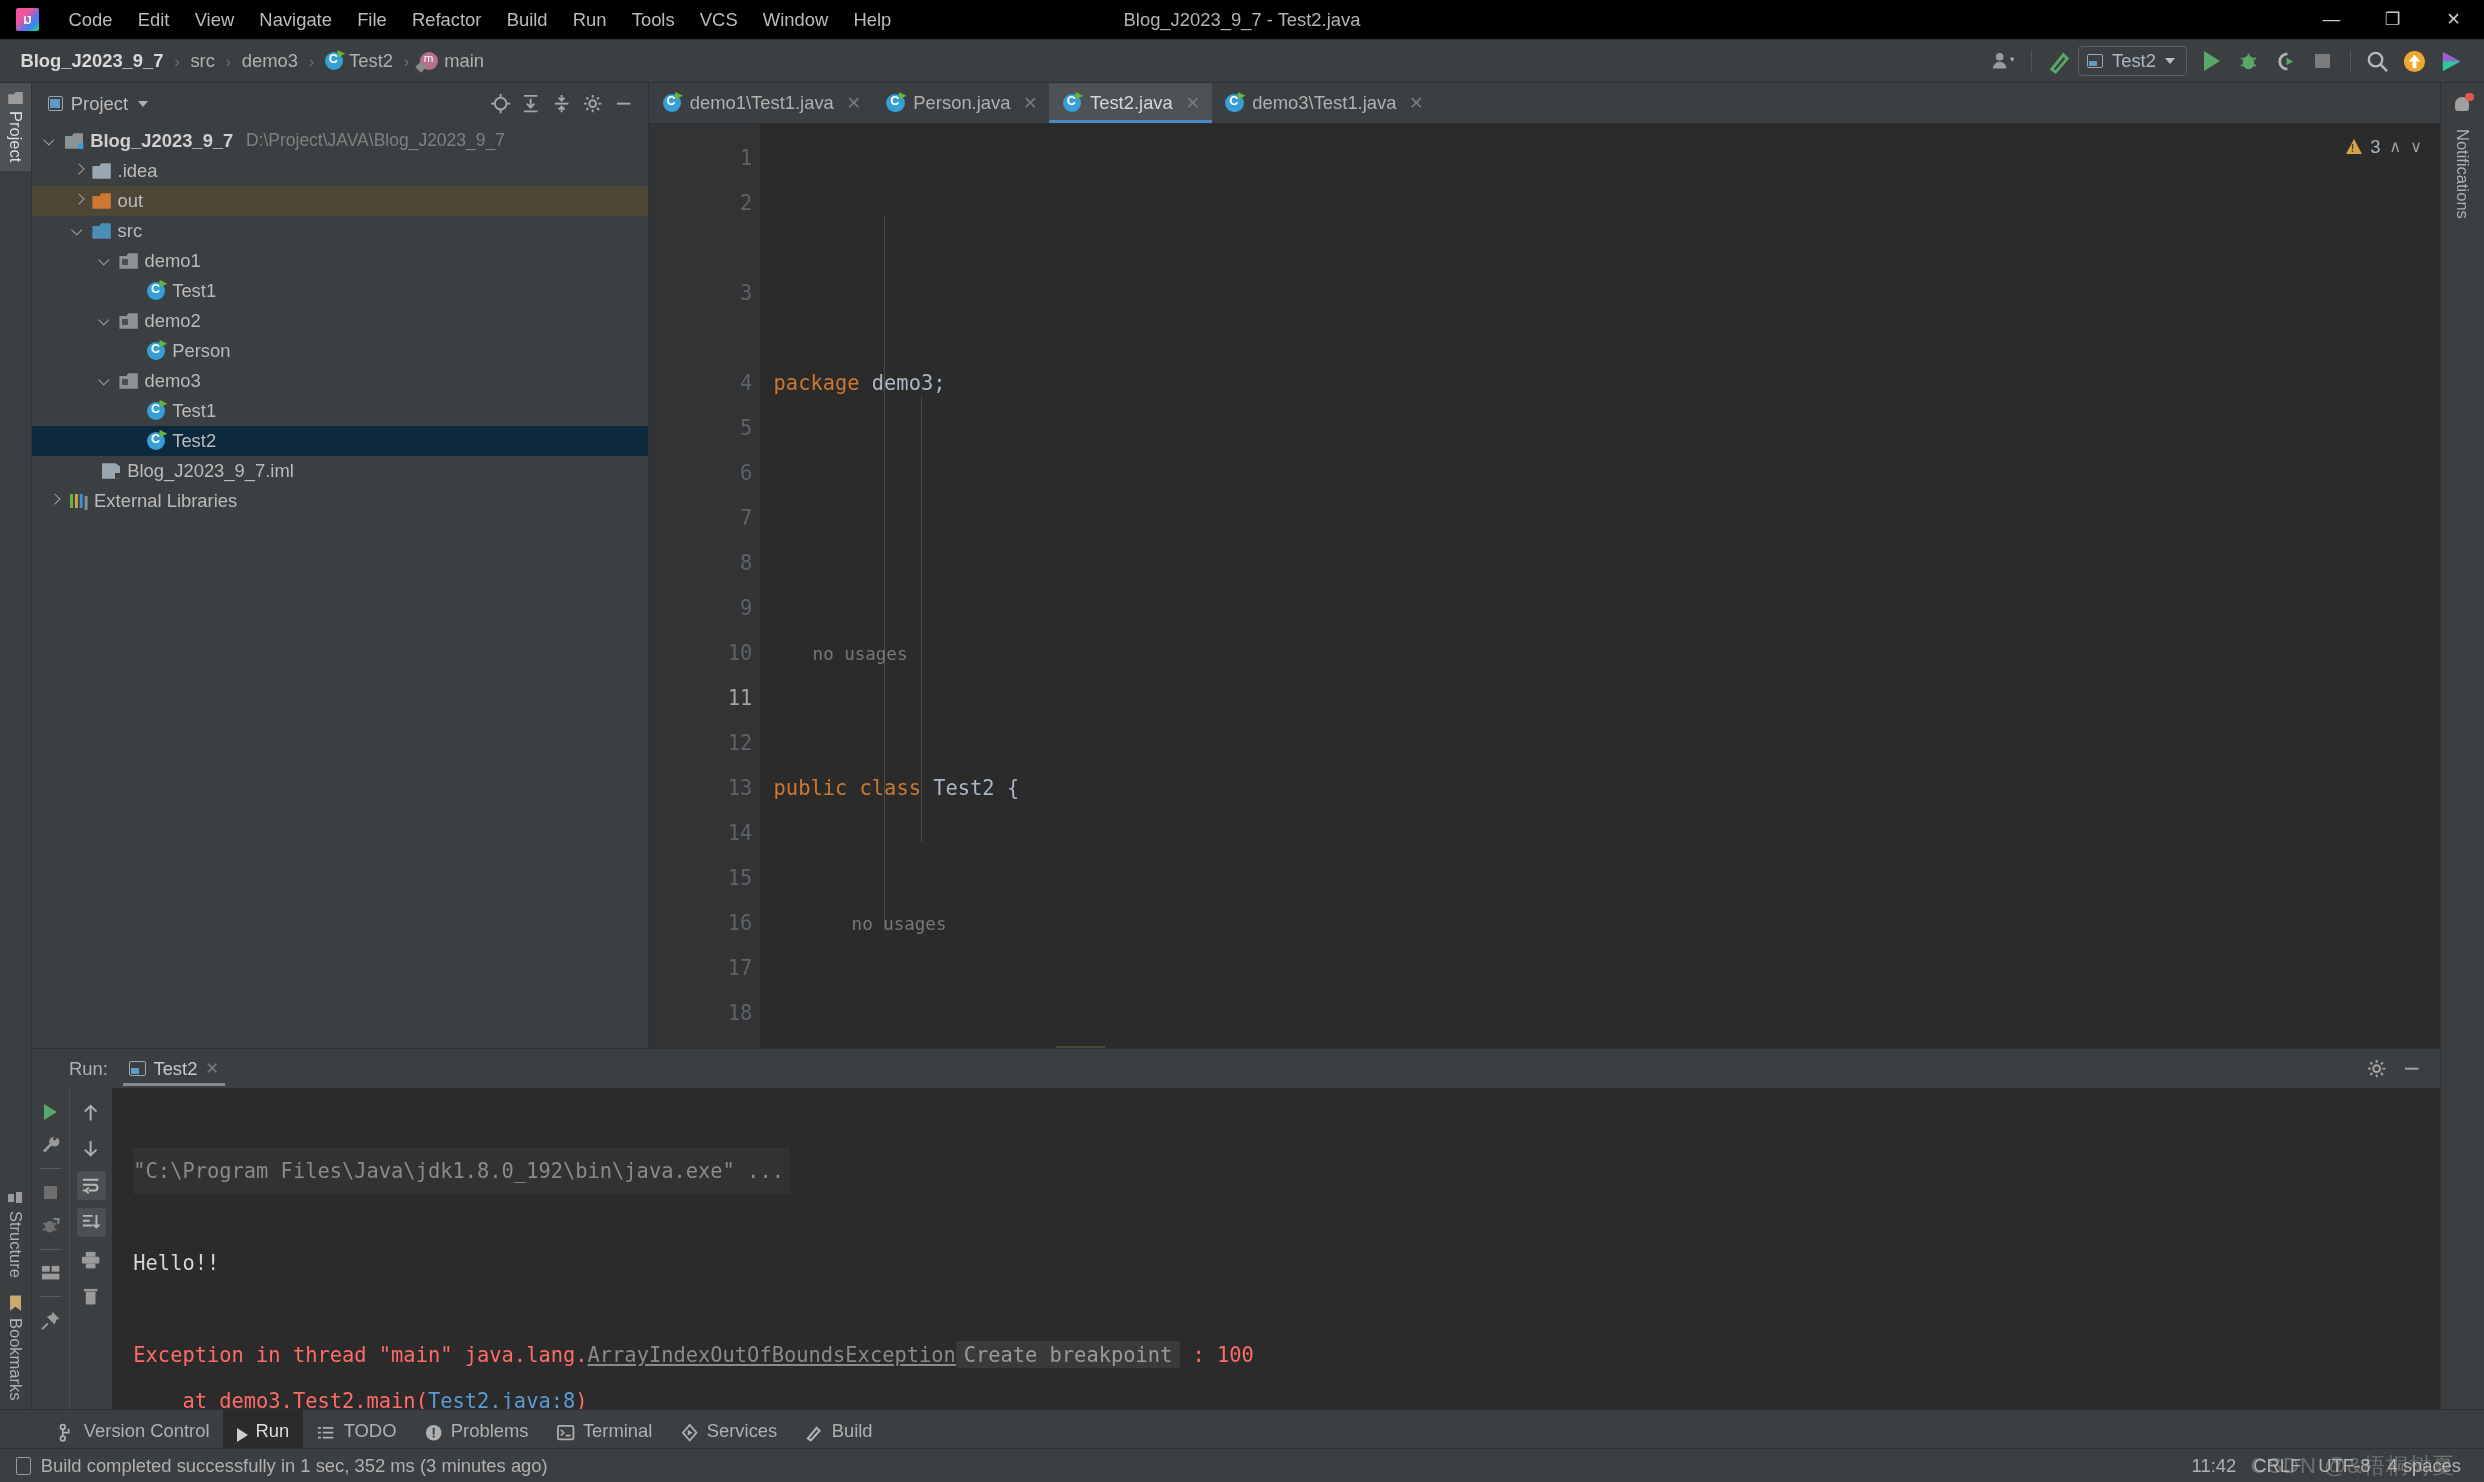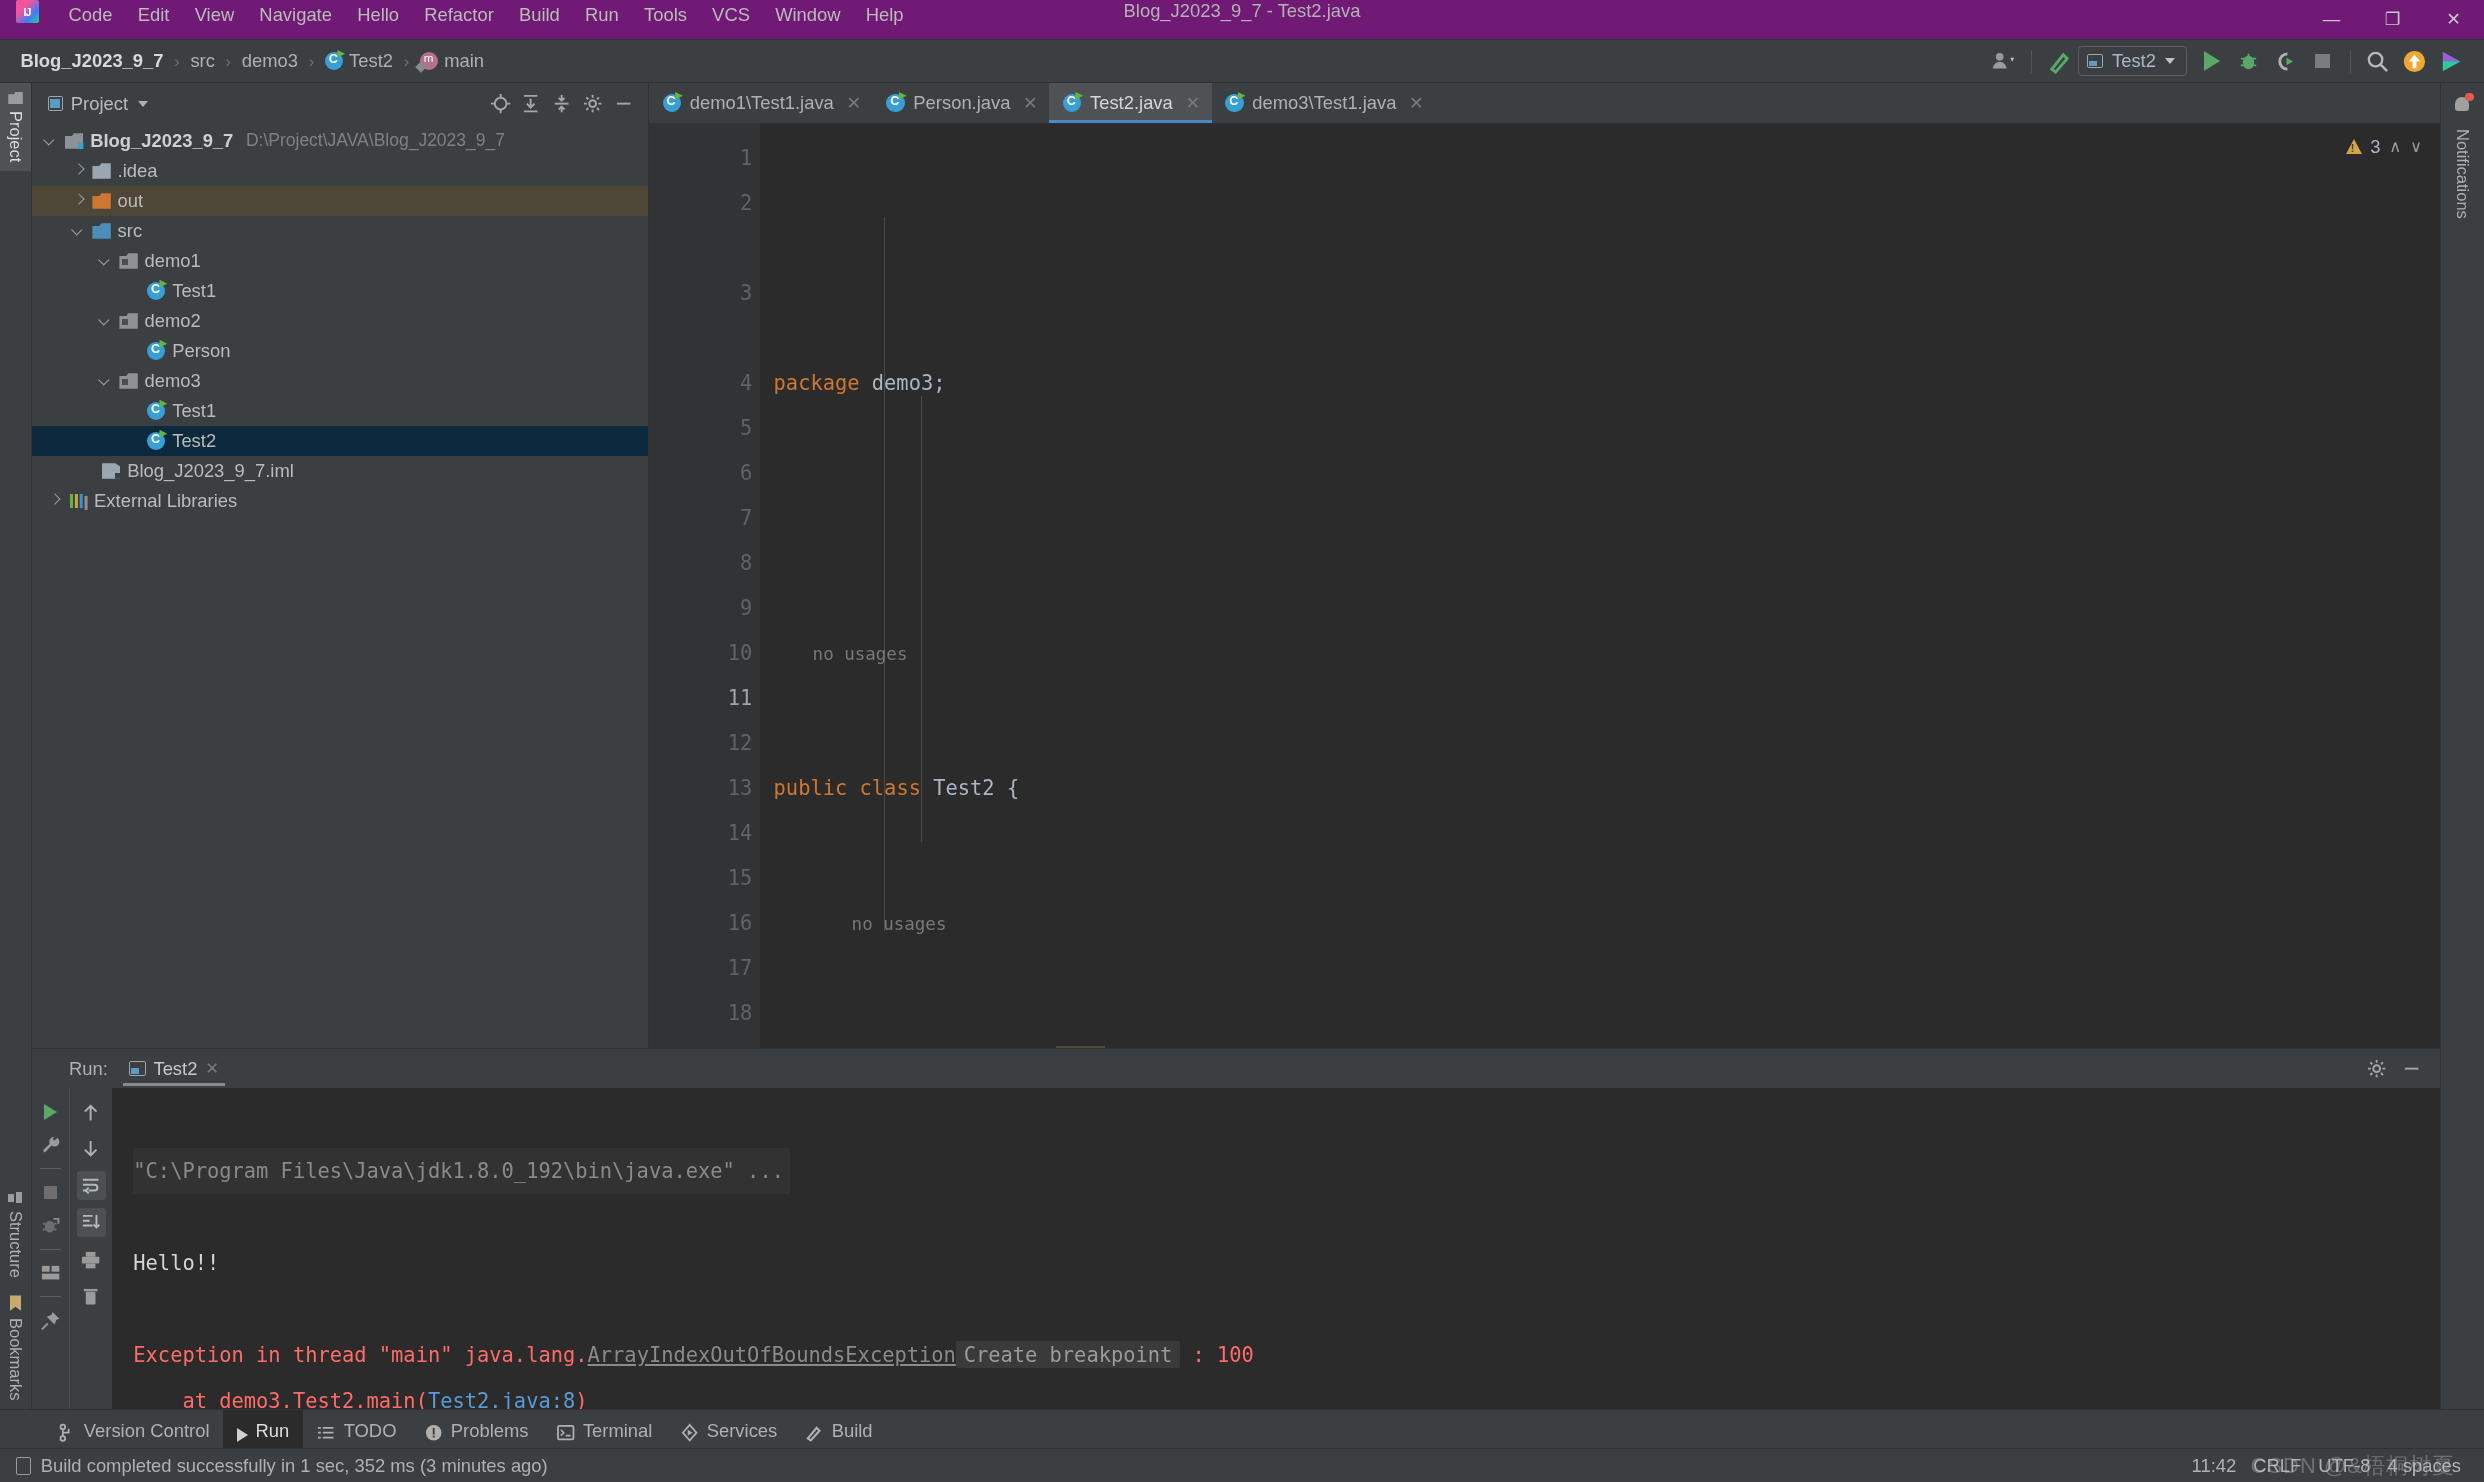--- a/index.html
+++ b/index.html
@@ -7,22 +7,22 @@
     width: 2484px; height: 1483px;
     background: #3c3f41;
     font-family: "Liberation Sans", sans-serif;
     overflow: hidden;
   }
   body { position: relative; }
 
   
   .titlebar {
     height: 40px; width: 100%;
-    background: #701a75;
-    display: flex; align-items: flex-start;
+    background: #000000;
+    display: flex; align-items: center;
     position: relative;
     border-bottom: 1px solid #323232;
   }
   .ij-logo {
     width: 23px; height: 23px; margin-left: 15.5px; margin-right: 17.5px;
     background: linear-gradient(135deg,#f0549a 0%,#f0549a 35%,#3b7efa 70%,#21d789 100%);
     border-radius: 1.9px; position: relative;
     display: flex; align-items: center; justify-content: center;
   }
   .ij-logo span { color:#fff; font-size:10.7px; font-weight:bold; letter-spacing:-1px;}
@@ -344,21 +344,21 @@
 
 <div class="titlebar">
   <div class="ij-logo">
       <span>IJ</span>
     </div>
   <div class="menubar">
     <div class="menu-item"><span>Code</span></div>
     <div class="menu-item"><span>Edit</span></div>
     <div class="menu-item"><span>View</span></div>
     <div class="menu-item"><span>Navigate</span></div>
-    <div class="menu-item"><span>Hello</span></div>
+    <div class="menu-item"><span>File</span></div>
     <div class="menu-item"><span>Refactor</span></div>
     <div class="menu-item"><span>Build</span></div>
     <div class="menu-item"><span>Run</span></div>
     <div class="menu-item"><span>Tools</span></div>
     <div class="menu-item"><span>VCS</span></div>
     <div class="menu-item"><span>Window</span></div>
     <div class="menu-item"><span>Help</span></div>
   </div>
   <div class="window-title">Blog_J2023_9_7 - Test2.java</div>
   <div class="win-controls">

